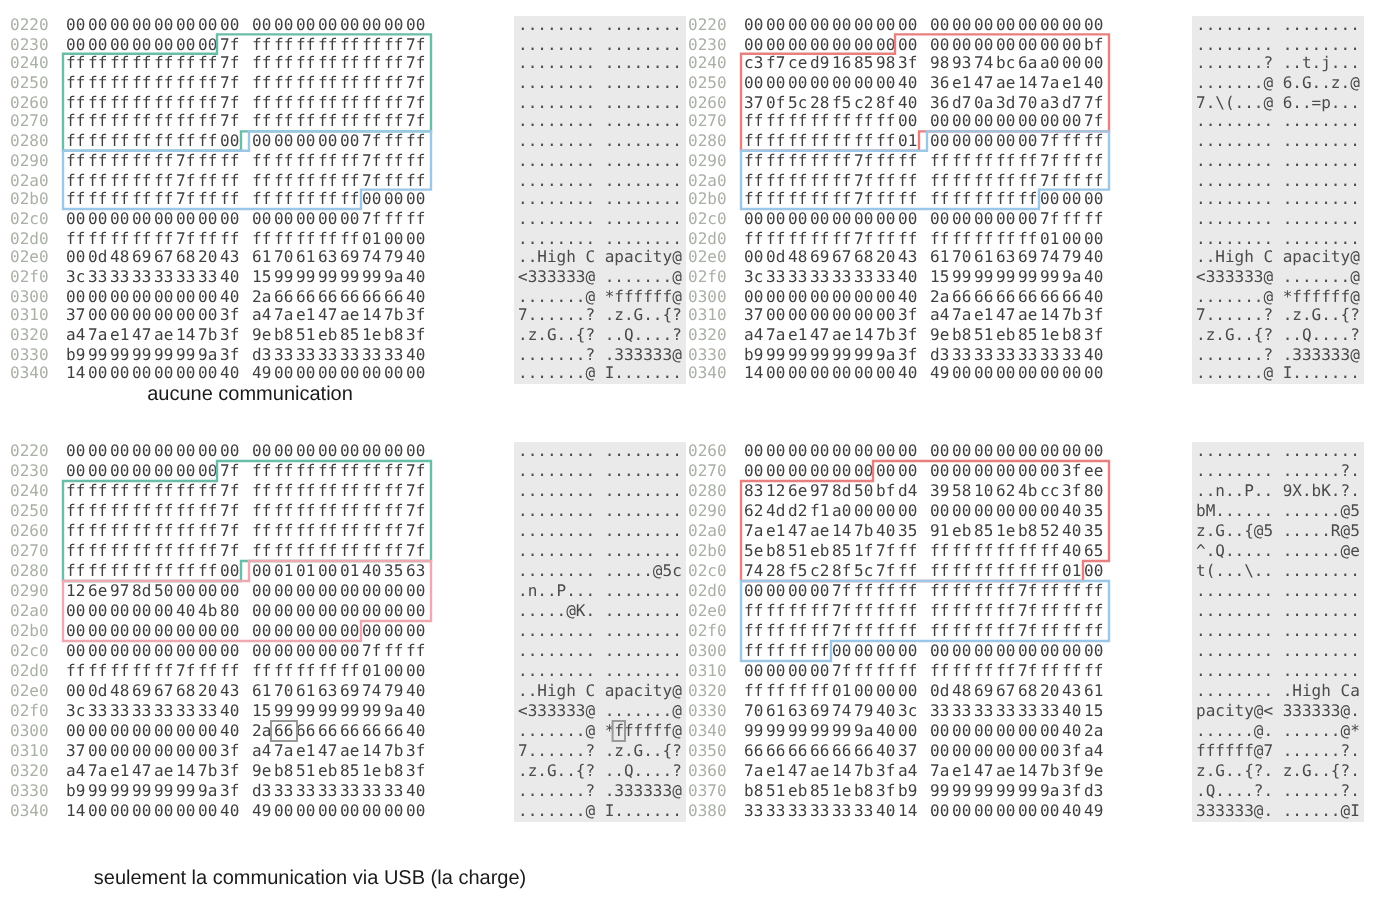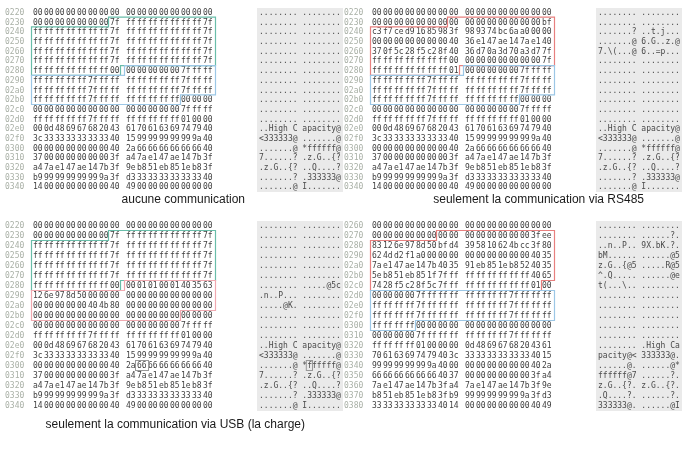--- a/index.html
+++ b/index.html
@@ -7,22 +7,22 @@
         font-family:"DejaVu Sans Mono",monospace;}
   .panel{position:absolute;}
   .rows{position:relative;}
   .row{position:relative;white-space:nowrap;font-size:8px;}
   .addr{display:inline-block;width:28px;color:#a9b0a6;font-size:8px;}
   .byte{display:inline-block;width:11px;color:#3f3f3f;font-size:8px;}
   .byte.g2{margin-left:5px;}
   .ascii{position:absolute;left:252px;top:0;background:#eaeaea;color:#4a4a4a;
          padding:0 2px;white-space:pre;font-size:8px;}
   .overlay{position:absolute;left:0;top:0;pointer-events:none;}
-  .caption{position:absolute;font-family:"Liberation Sans",sans-serif;font-size:12px;
-           color:#1a1a1a;text-align:right;}
+  .caption{position:absolute;font-family:"Liberation Sans",sans-serif;font-size:10px;
+           color:#1a1a1a;text-align:center;}
 </style>
 </head>
 <body>
 
 <div id="root">
 
   <div class="panel" id="panel0" style="left: 5px; top: 7px; width: 338px; height: 186.3px;">
     <div class="rows" style="padding-top: 1px;">
         <div class="row" style="height: 9.7px; line-height: 9.7px;"><span class="addr">0220</span><span class="byte">00</span><span class="byte">00</span><span class="byte">00</span><span class="byte">00</span><span class="byte">00</span><span class="byte">00</span><span class="byte">00</span><span class="byte">00</span><span class="byte g2">00</span><span class="byte">00</span><span class="byte">00</span><span class="byte">00</span><span class="byte">00</span><span class="byte">00</span><span class="byte">00</span><span class="byte">00</span><span class="ascii">........ ........</span></div>
         <div class="row" style="height: 9.7px; line-height: 9.7px;"><span class="addr">0230</span><span class="byte">00</span><span class="byte">00</span><span class="byte">00</span><span class="byte">00</span><span class="byte">00</span><span class="byte">00</span><span class="byte">00</span><span class="byte">7f</span><span class="byte g2">ff</span><span class="byte">ff</span><span class="byte">ff</span><span class="byte">ff</span><span class="byte">ff</span><span class="byte">ff</span><span class="byte">ff</span><span class="byte">7f</span><span class="ascii">........ ........</span></div>
@@ -127,15 +127,14 @@
         <div class="row" style="height: 10px; line-height: 10px;"><span class="addr">0370</span><span class="byte">b8</span><span class="byte">51</span><span class="byte">eb</span><span class="byte">85</span><span class="byte">1e</span><span class="byte">b8</span><span class="byte">3f</span><span class="byte">b9</span><span class="byte g2">99</span><span class="byte">99</span><span class="byte">99</span><span class="byte">99</span><span class="byte">99</span><span class="byte">9a</span><span class="byte">3f</span><span class="byte">d3</span><span class="ascii">.Q....?. ......?.</span></div>
         <div class="row" style="height: 10px; line-height: 10px;"><span class="addr">0380</span><span class="byte">33</span><span class="byte">33</span><span class="byte">33</span><span class="byte">33</span><span class="byte">33</span><span class="byte">33</span><span class="byte">40</span><span class="byte">14</span><span class="byte g2">00</span><span class="byte">00</span><span class="byte">00</span><span class="byte">00</span><span class="byte">00</span><span class="byte">00</span><span class="byte">40</span><span class="byte">49</span><span class="ascii">333333@. ......@I</span></div>
       </div>
     <svg class="overlay" width="338" height="202" viewBox="0 0 338 202">
         <polygon points="92.5,10.5 210.5,10.5 210.5,60.5 197.5,60.5 197.5,70.5 26.5,70.5 26.5,20.5 92.5,20.5" fill="none" stroke="#e8807f" stroke-width="1.2"></polygon>
         <polygon points="26.5,70.5 210.5,70.5 210.5,100.5 71.5,100.5 71.5,110.5 26.5,110.5" fill="none" stroke="#9cc7e6" stroke-width="1.2"></polygon>
       </svg>
   </div>
 
   <div class="caption" style="left:5px;top:192px;width:240px;">aucune communication</div>
-  <div class="caption" style="left:344px;top:192px;width:300px;">seulement la communication via RS485</div>
-  <div class="caption" style="left:5px;top:417px;width:300px;">seulement la communication via USB (la charge)</div>
+  <div class="caption" style="left:5px;top:434px;width:300px;">seulement la communication via USB (la charge)</div>
 </div>
 
 </body></html>

